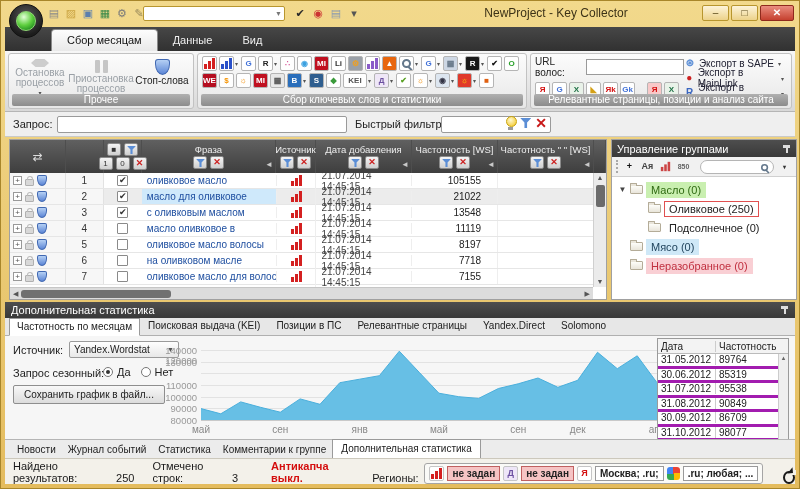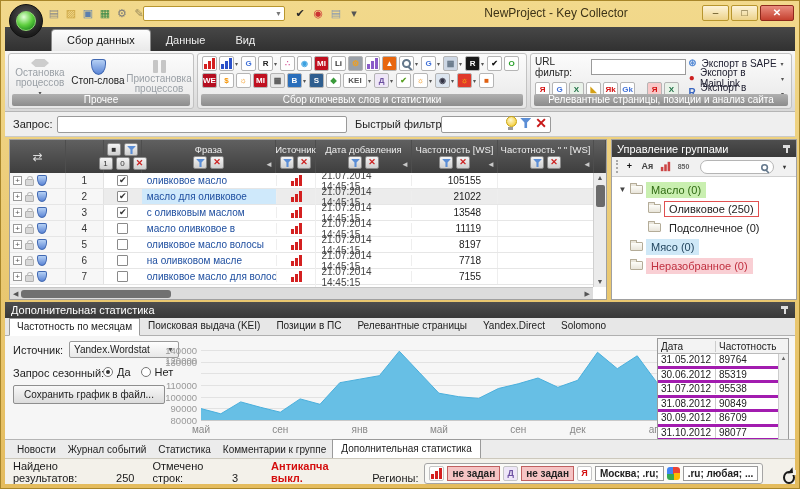--- a/index.html
+++ b/index.html
@@ -192,45 +192,45 @@
       </div>
     <div class="title">NewProject - Key Collector</div>
     <div class="winbtns">
       <div class="wbtn">–</div>
       <div class="wbtn">□</div>
       <div class="wbtn close">✕</div>
     </div>
   </div>
 
   <div class="tabstrip" id="ribbon-tabs">
-      <div class="rtab active">Сбор данных</div>
+      <div class="rtab active">Сбор месяцам</div>
       <div class="rtab">Данные</div>
       <div class="rtab">Вид</div>
     </div>
 
   <div class="ribbon">
     <div class="rgroup g-misc">
       <div class="miscrow">
         <div class="bigbtn dis">
           <span class="hexagon"></span>
           <span>Остановка процессов</span>
             <span class="caret">▾</span>
         </div>
-        <div class="bigbtn">
-          <span class="shield"></span>
-          <span>Стоп-слова</span>
-        </div>
         <div class="bigbtn dis">
           <span class="pauseico">
               <i></i>
               <i></i>
             </span>
           <span>Приостановка процессов</span>
             <span class="caret">▾</span>
         </div>
+        <div class="bigbtn">
+          <span class="shield"></span>
+          <span>Стоп-слова</span>
+        </div>
       </div>
       <div class="rg-caption">Прочее</div>
     </div>
 
     <div class="rgroup g-kw">
       <div class="kwrow" id="kw-row1">
           <span class="chipwrap">
             <span class="chip">
               <span class="bars" style="color: rgb(212, 32, 32);"></span>
             </span>
@@ -349,21 +349,21 @@
             <span class="chip" style="background: rgb(255, 255, 255); color: rgb(224, 96, 16);">■</span>
           </span>
         </div>
       <div class="rg-caption">Сбор ключевых слов и статистики</div>
     </div>
 
     <div class="rgroup g-rel">
       <div class="relwrap">
         <div>
           <div class="urlrow">
-            <span>URL фильтр:</span>
+            <span>URL волос:</span>
             <span class="urlinput"></span>
           </div>
           <div class="relicons" id="rel-icons">
               <span class="chipwrap">
                 <span class="chip" style="background: rgb(255, 255, 255); color: rgb(212, 17, 17);">Я</span>
               </span>
               <span class="chipwrap">
                 <span class="chip" style="background: rgb(255, 255, 255); color: rgb(66, 114, 216);">G</span>
               </span>
               <span class="chipwrap">

